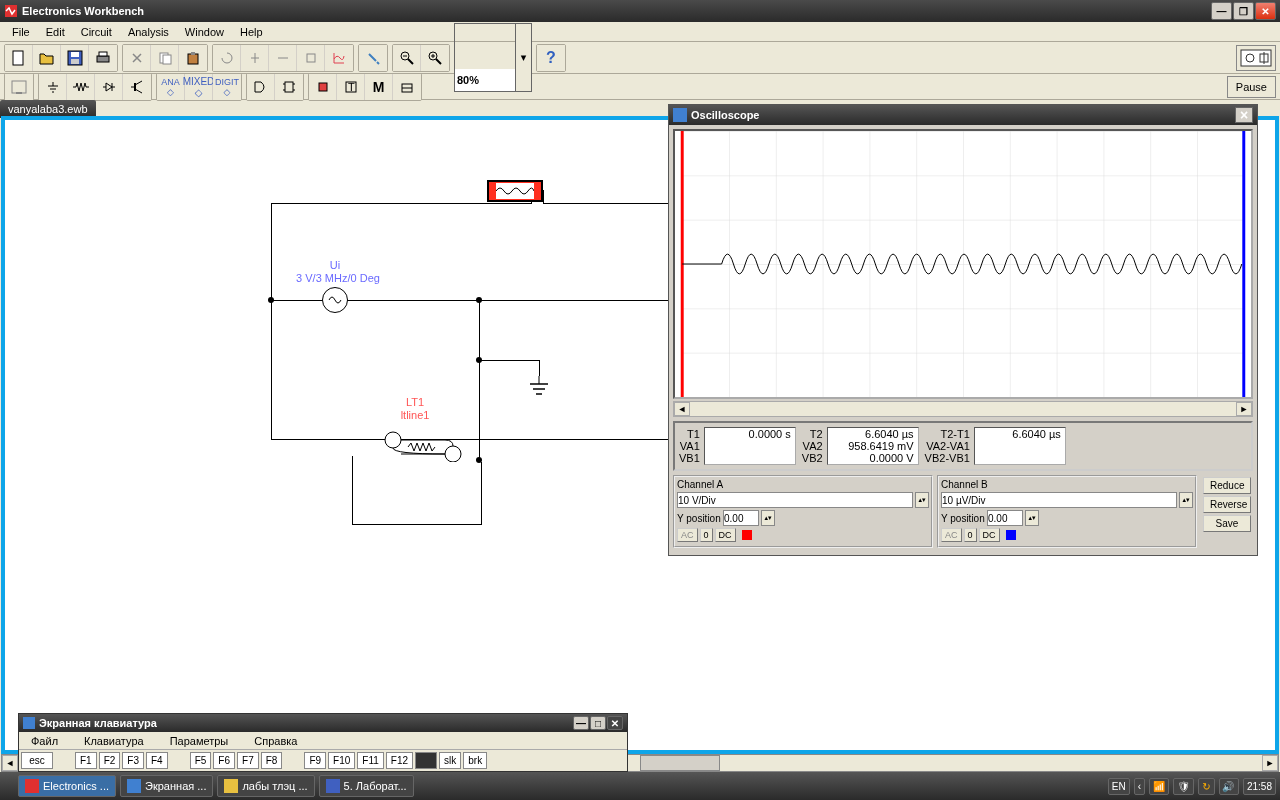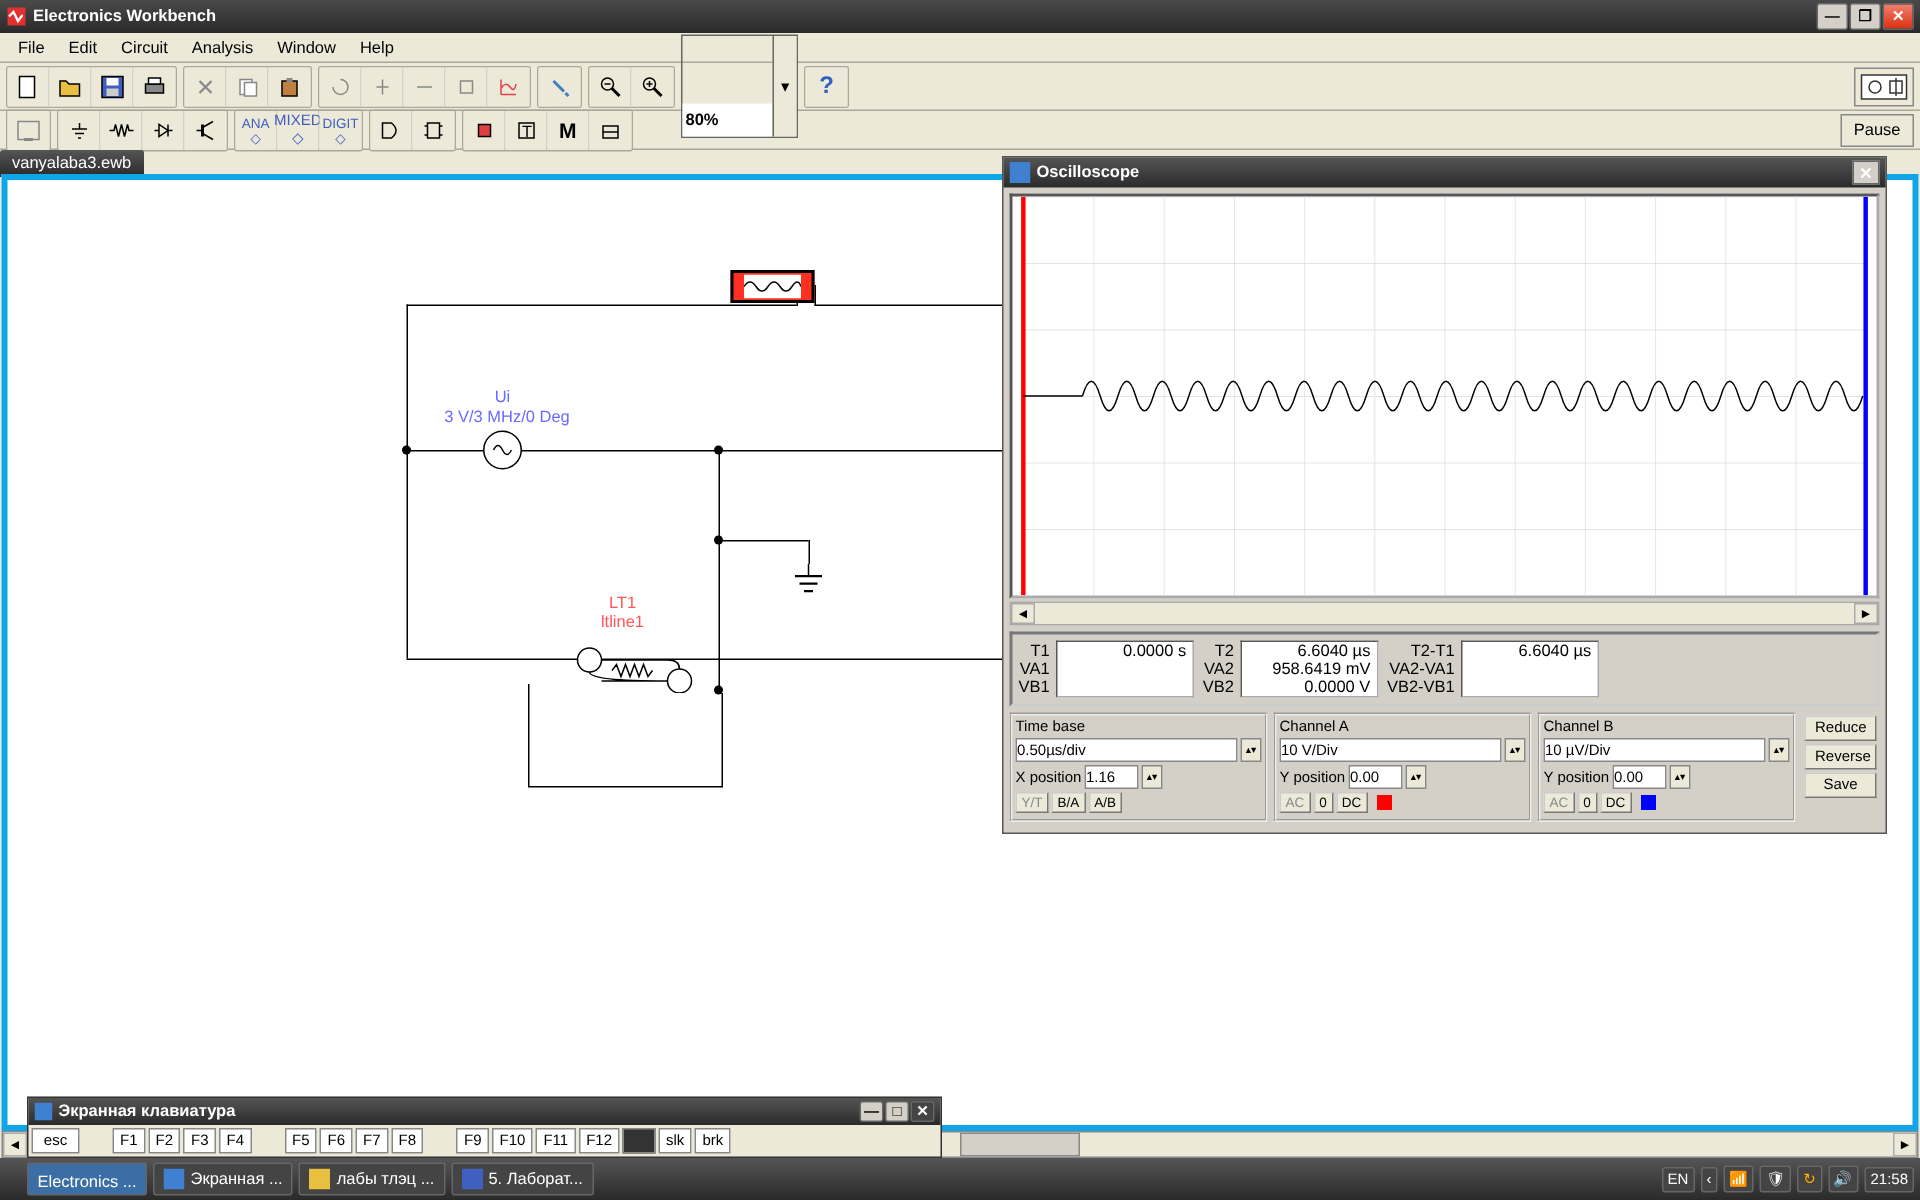--- a/index.html
+++ b/index.html
@@ -62,21 +62,21 @@
 .osk-window { position: absolute; left: 18px; bottom: 0; width: 610px; background: #ece9d8; border: 1px solid #333; }
 .osk-title { height: 18px; background: linear-gradient(#555, #2a2a2a); color: white; display: flex; align-items: center; padding: 0 4px; font-size: 11px; font-weight: bold; }
 .osk-title .spacer { flex: 1; }
 .osk-menu { height: 18px; display: flex; align-items: center; padding: 0 4px; font-size: 11px; gap: 10px; border-bottom: 1px solid #aaa; }
 .osk-keys { display: flex; padding: 2px; gap: 2px; }
 .osk-key { border: 1px solid #888; background: white; padding: 2px 4px; font-size: 10px; cursor: pointer; min-width: 20px; text-align: center; }
 .osk-key.dark { background: #333; color: white; }
 
 .taskbar { position: absolute; bottom: 0; left: 0; right: 0; height: 28px; background: linear-gradient(#555, #2a2a2a); display: flex; align-items: center; color: white; font-size: 11px; }
 .task-btn { display: flex; align-items: center; padding: 2px 6px; margin: 2px; background: #444; border: 1px solid #666; border-radius: 2px; height: 22px; cursor: pointer; gap: 4px; }
-.task-btn.active { background: #3a6ea5; flex-direction: column; }
+.task-btn.active { background: #3a6ea5; }
 .tray { margin-left: auto; display: flex; align-items: center; padding: 0 4px; gap: 4px; }
 .tray-item { padding: 2px 3px; background: #444; border: 1px solid #666; border-radius: 2px; font-size: 10px; cursor: pointer; }
 
 .schem-label { position: absolute; font-size: 11px; color: #6a6aff; text-align: center; }
 .schem-label.red { color: #ff5555; }
 .schem-node { position: absolute; width: 6px; height: 6px; background: black; border-radius: 50%; transform: translate(-50%, -50%); }
 .schem-line { position: absolute; background: black; }
 .schem-comp-source { position: absolute; width: 26px; height: 26px; border: 1px solid black; border-radius: 50%; transform: translate(-50%, -50%); background: white; display: flex; align-items: center; justify-content: center; font-size: 10px; }
 .schem-scope-icon { position: absolute; width: 56px; height: 22px; background: #ff3020; border: 2px solid black; display: flex; align-items: center; justify-content: center; }
 .schem-scope-icon svg { width: 38px; height: 16px; }
@@ -446,37 +446,20 @@
           </div>
         <div class="readout-vals">
             <span>6.6040 µs</span>
             <span>&nbsp;</span>
             <span>&nbsp;</span>
           </div>
       </div>
     </div>
     <div class="osc-controls">
       <div class="ctrl-panel">
-        <div class="ctrl-title">Time base</div>
-        <div class="ctrl-row">
-            <input class="ctrl-combo" value="0.50µs/div" style="">
-            <span class="spin">▴▾</span>
-          </div>
-        <div class="ctrl-row">
-            <label>X position</label>
-            <input class="ctrl-input" value="1.16" style="">
-            <span class="spin">▴▾</span>
-          </div>
-        <div class="ctrl-row">
-            <button class="tiny-btn dim">Y/T</button>
-            <button class="tiny-btn">B/A</button>
-            <button class="tiny-btn">A/B</button>
-          </div>
-      </div>
-      <div class="ctrl-panel">
         <div class="ctrl-title">Channel A</div>
         <div class="ctrl-row">
             <input class="ctrl-combo" value="10 V/Div" style="">
             <span class="spin">▴▾</span>
           </div>
         <div class="ctrl-row">
             <label>Y position</label>
             <input class="ctrl-input" value="0.00" style="">
             <span class="spin">▴▾</span>
           </div>
@@ -516,20 +499,26 @@
   <div class="osk-window">
     <div class="osk-title">
       <svg width="12" height="12" style="margin-right:4px">
           <rect width="12" height="12" fill="#4080d0"></rect>
         </svg>
       <span>Экранная клавиатура</span>
       <div class="spacer"></div>
       <div class="win-btn" style="width:16px;height:14px">—</div>
       <div class="win-btn" style="width:16px;height:14px">□</div>
       <div class="win-btn" style="width:16px;height:14px;background:#444;color:white">✕</div>
+    </div>
+    <div class="osk-menu">
+      <span class="menu-item">Файл</span>
+      <span class="menu-item">Клавиатура</span>
+      <span class="menu-item">Параметры</span>
+      <span class="menu-item">Справка</span>
     </div>
     <div class="osk-keys">
       <div class="osk-key" style="width:32px">esc</div>
       <div style="width:18px"></div>
       <div class="osk-key">F1</div>
       <div class="osk-key">F2</div>
       <div class="osk-key">F3</div>
       <div class="osk-key">F4</div>
       <div style="width:18px"></div>
       <div class="osk-key">F5</div>

